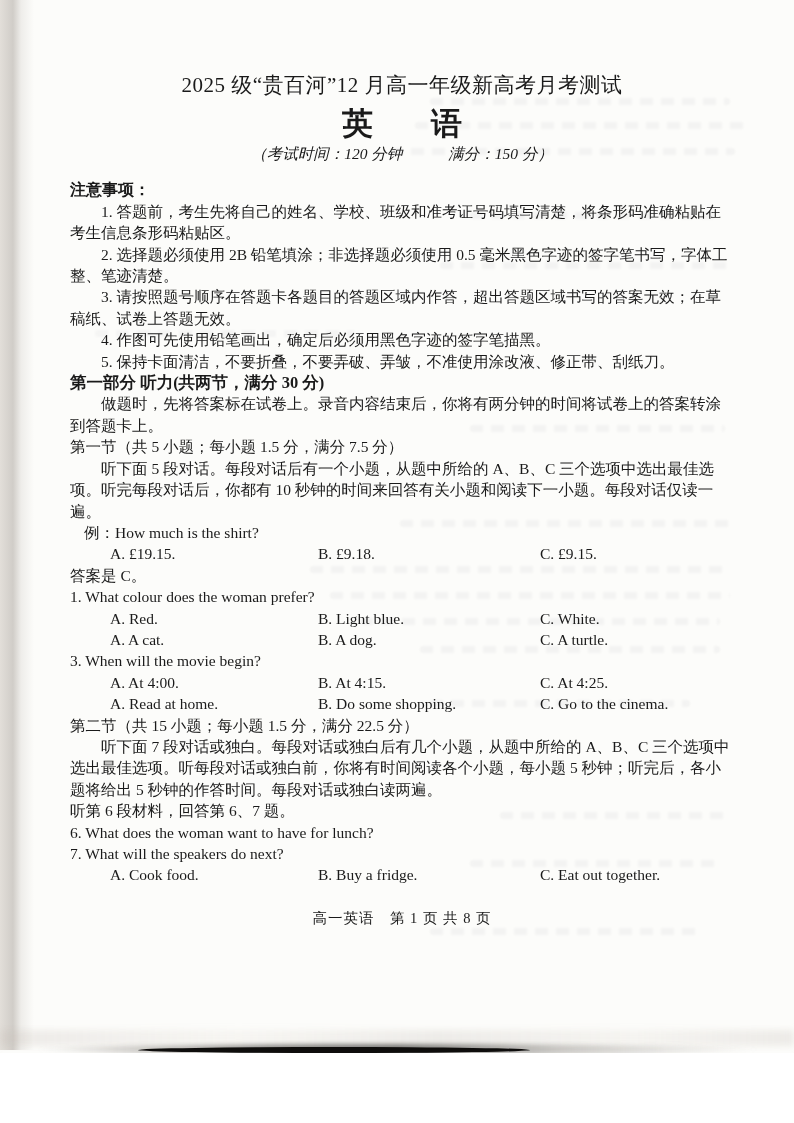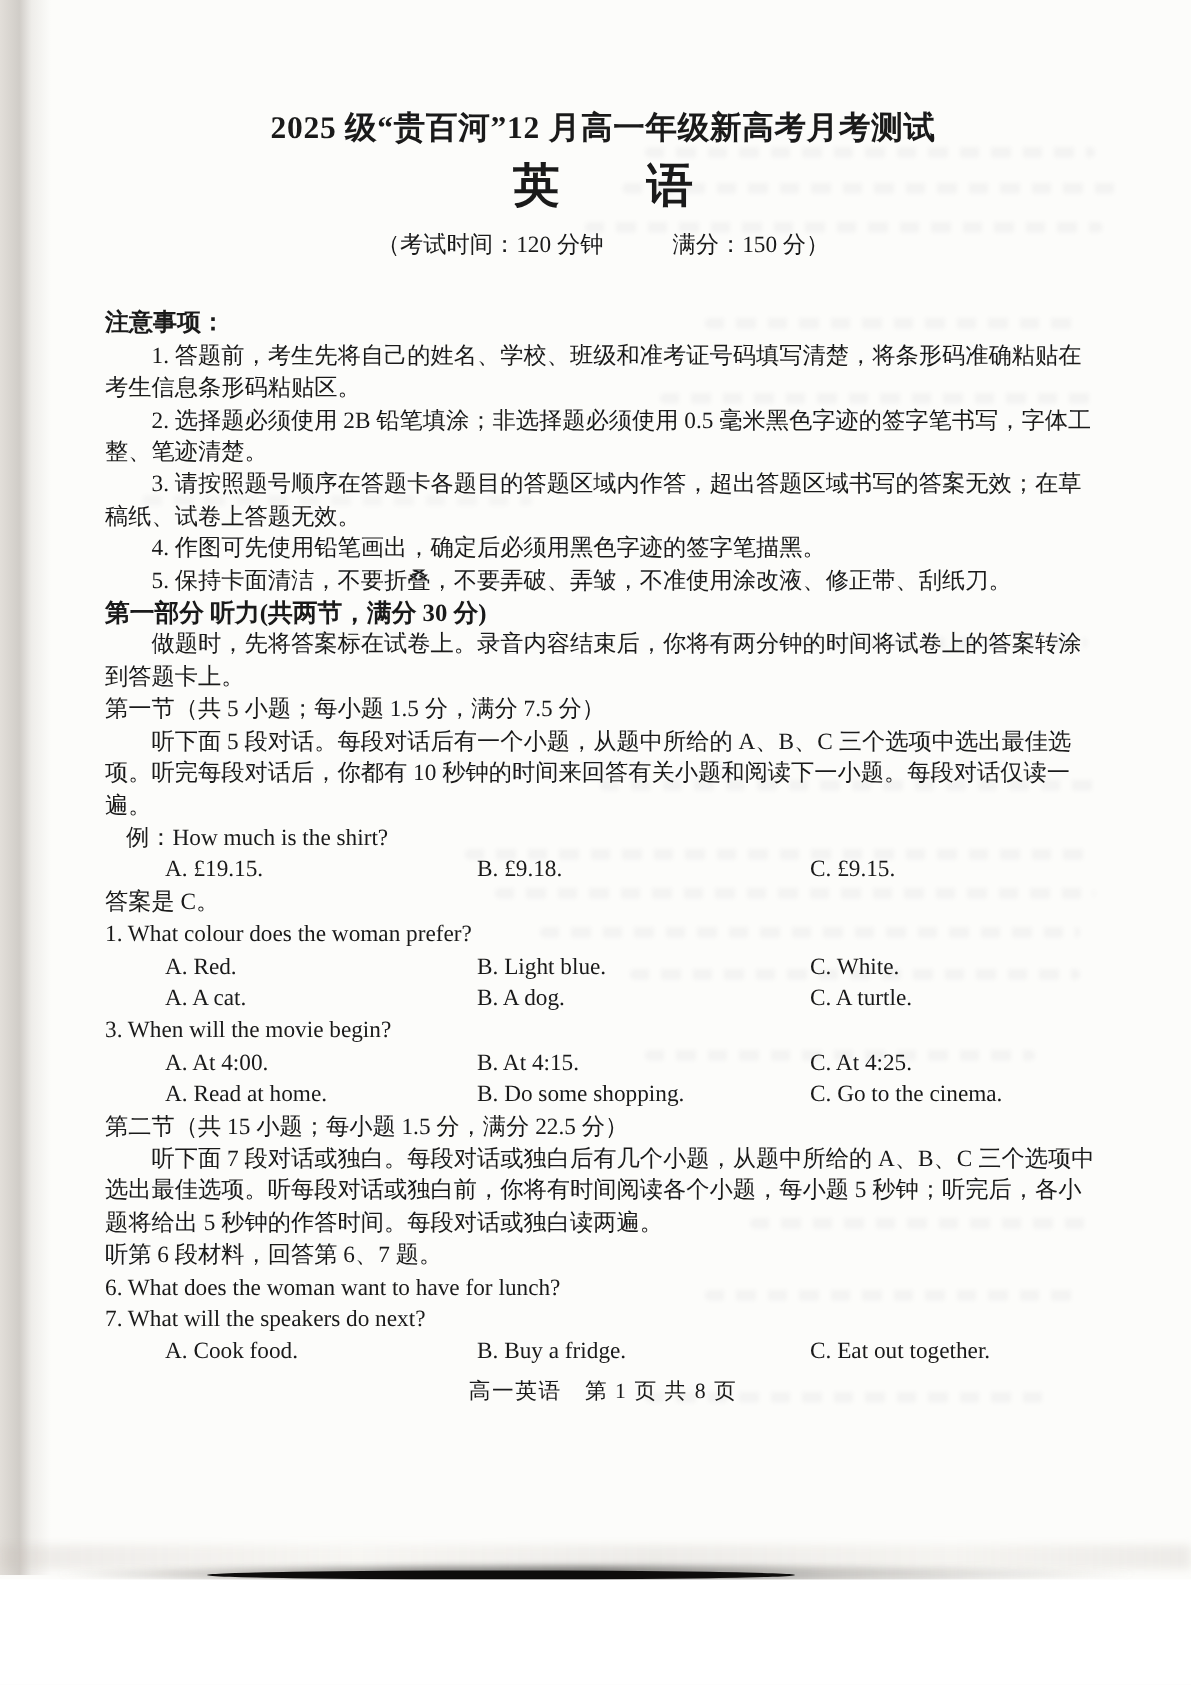--- a/index.html
+++ b/index.html
@@ -56,42 +56,42 @@
     position: absolute; height: 7px; border-radius: 3px;
     background: repeating-linear-gradient(90deg,
       rgba(95,95,108,0.7) 0 13px, rgba(95,95,108,0) 13px 21px);
     opacity: 0.075; filter: blur(1.3px);
   }
   .content {
     position: absolute; left: 70px; top: 72px; width: 664px;
     font-size: 15.5px; line-height: 21.4px;
   }
   .doc-title {
-    text-align: center; font-weight: bold; font-size: 21px; line-height: 27px;
+    text-align: center; font-weight: normal; font-size: 21px; line-height: 27px;
     letter-spacing: 0.5px;
   }
   .subject {
     display: flex; justify-content: center; gap: 58px;
     font-weight: bold; font-size: 31px; line-height: 38px; margin-top: 6px;
   }
   .exam-info {
     display: flex; justify-content: center; gap: 46px;
-    font-size: 15.5px; margin-top: 10px;
-  }
-  .notice-heading { font-weight: bold; font-size: 16px; margin-top: 31px; }
+    font-size: 15.5px;  font-style: italic;
+  }
+  .notice-heading { font-weight: bold; font-size: 16px; margin-top: 15px; }
   .para { text-indent: 2em; }
   .part-heading { font-weight: bold; font-size: 16.5px; }
   .example-line { padding-left: 14px; }
   .opts {
     display: grid; grid-template-columns: 192px 206px auto;
     padding-left: 40px;
     gap: 16px;
   }
   .footer {
-    text-align: center; font-size: 14.5px; margin-top: 6px;
+    text-align: center; font-size: 14.5px; margin-top: 22px;
     letter-spacing: 1px;
   }
 </style>
 </head>
 <body>
 
 <div class="page">
 
   <div class="edge-shadow"></div>
   <div>

